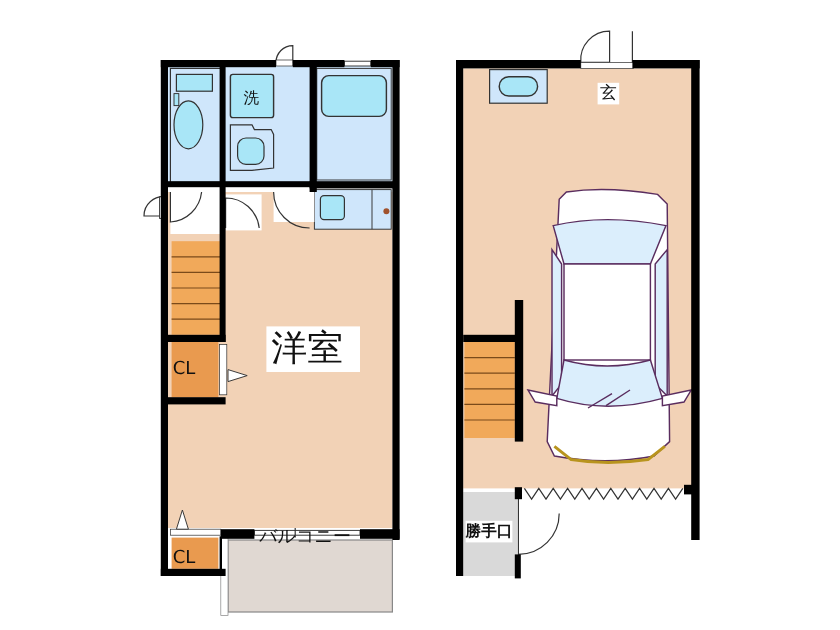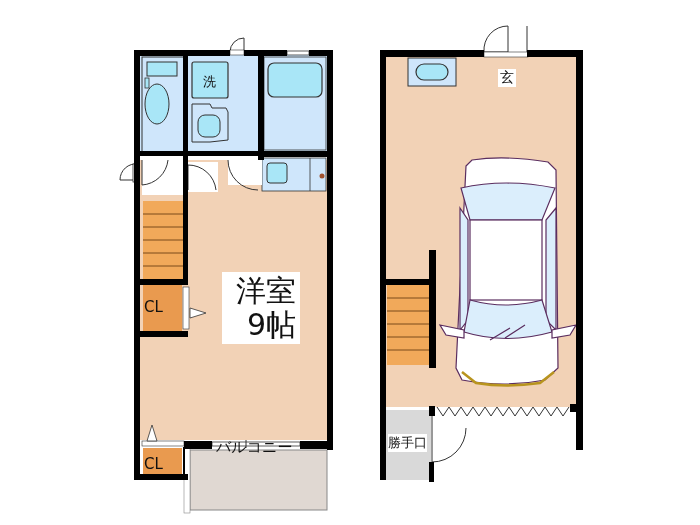--- a/index.html
+++ b/index.html
@@ -1,26 +1,26 @@
 <!DOCTYPE html>
 <html><head>
 <meta charset="utf-8">
 <style>
   html, body { margin:0; padding:0; background:#ffffff; }
   body { width:700px; height:525px; position:relative; overflow:hidden; font-family:"DejaVu Sans", sans-serif; }
   #plan { position:absolute; left:0; top:0; width:700px; height:525px; }
   .lbl { position:absolute; color:#111; font-family:"DejaVu Sans", sans-serif; white-space:nowrap; }
   .room-main { left:222px; top:272px; background:#ffffff; padding:2px 4px; font-size:30px; line-height:34px; width:70px; }
-  .room-main span { display:block;text-align:right; }
+  .room-main span { display:block; }
   .cl1 { left:144px; top:298px; font-size:15px; }
   .cl2 { left:144px; top:455px; font-size:15px; }
   .balc { left:216px; top:438px; font-size:15px;text-align:right; }
   .wash { left:203px; top:73px; font-size:13px; }
   .genkan { left:498px; top:69px; font-size:14px; background:#fff; padding:0 2px; }
-  .backdoor { left:388px; top:434px; font-size:13px; background:#fff; }
+  .backdoor { left:388px; top:434px; font-size:13px; background:#fff;font-weight:bold; }
 </style>
 </head>
 <body>
 
 <svg id="plan" viewBox="0 0 700 525" xmlns="http://www.w3.org/2000/svg">
 
   <g>
 
     <rect x="140" y="160" width="187" height="280" fill="#f2d2b6"></rect>
 
@@ -148,20 +148,19 @@
       <rect x="386" y="279" width="46" height="6"></rect>
       <rect x="429" y="406" width="6" height="10"></rect>
       <rect x="570" y="404" width="8" height="8"></rect>
       <rect x="429" y="462" width="5" height="20"></rect>
     </g>
   </g>
 </svg>
 
 <div class="lbl room-main">
   <span>洋室</span>
-  <span>9帖</span>
 </div>
 <div class="lbl cl1">CL</div>
 <div class="lbl cl2">CL</div>
 <div class="lbl wash">洗</div>
 <div class="lbl balc">バルコニー</div>
 <div class="lbl genkan">玄</div>
 <div class="lbl backdoor">勝手口</div>
 
 </body></html>

